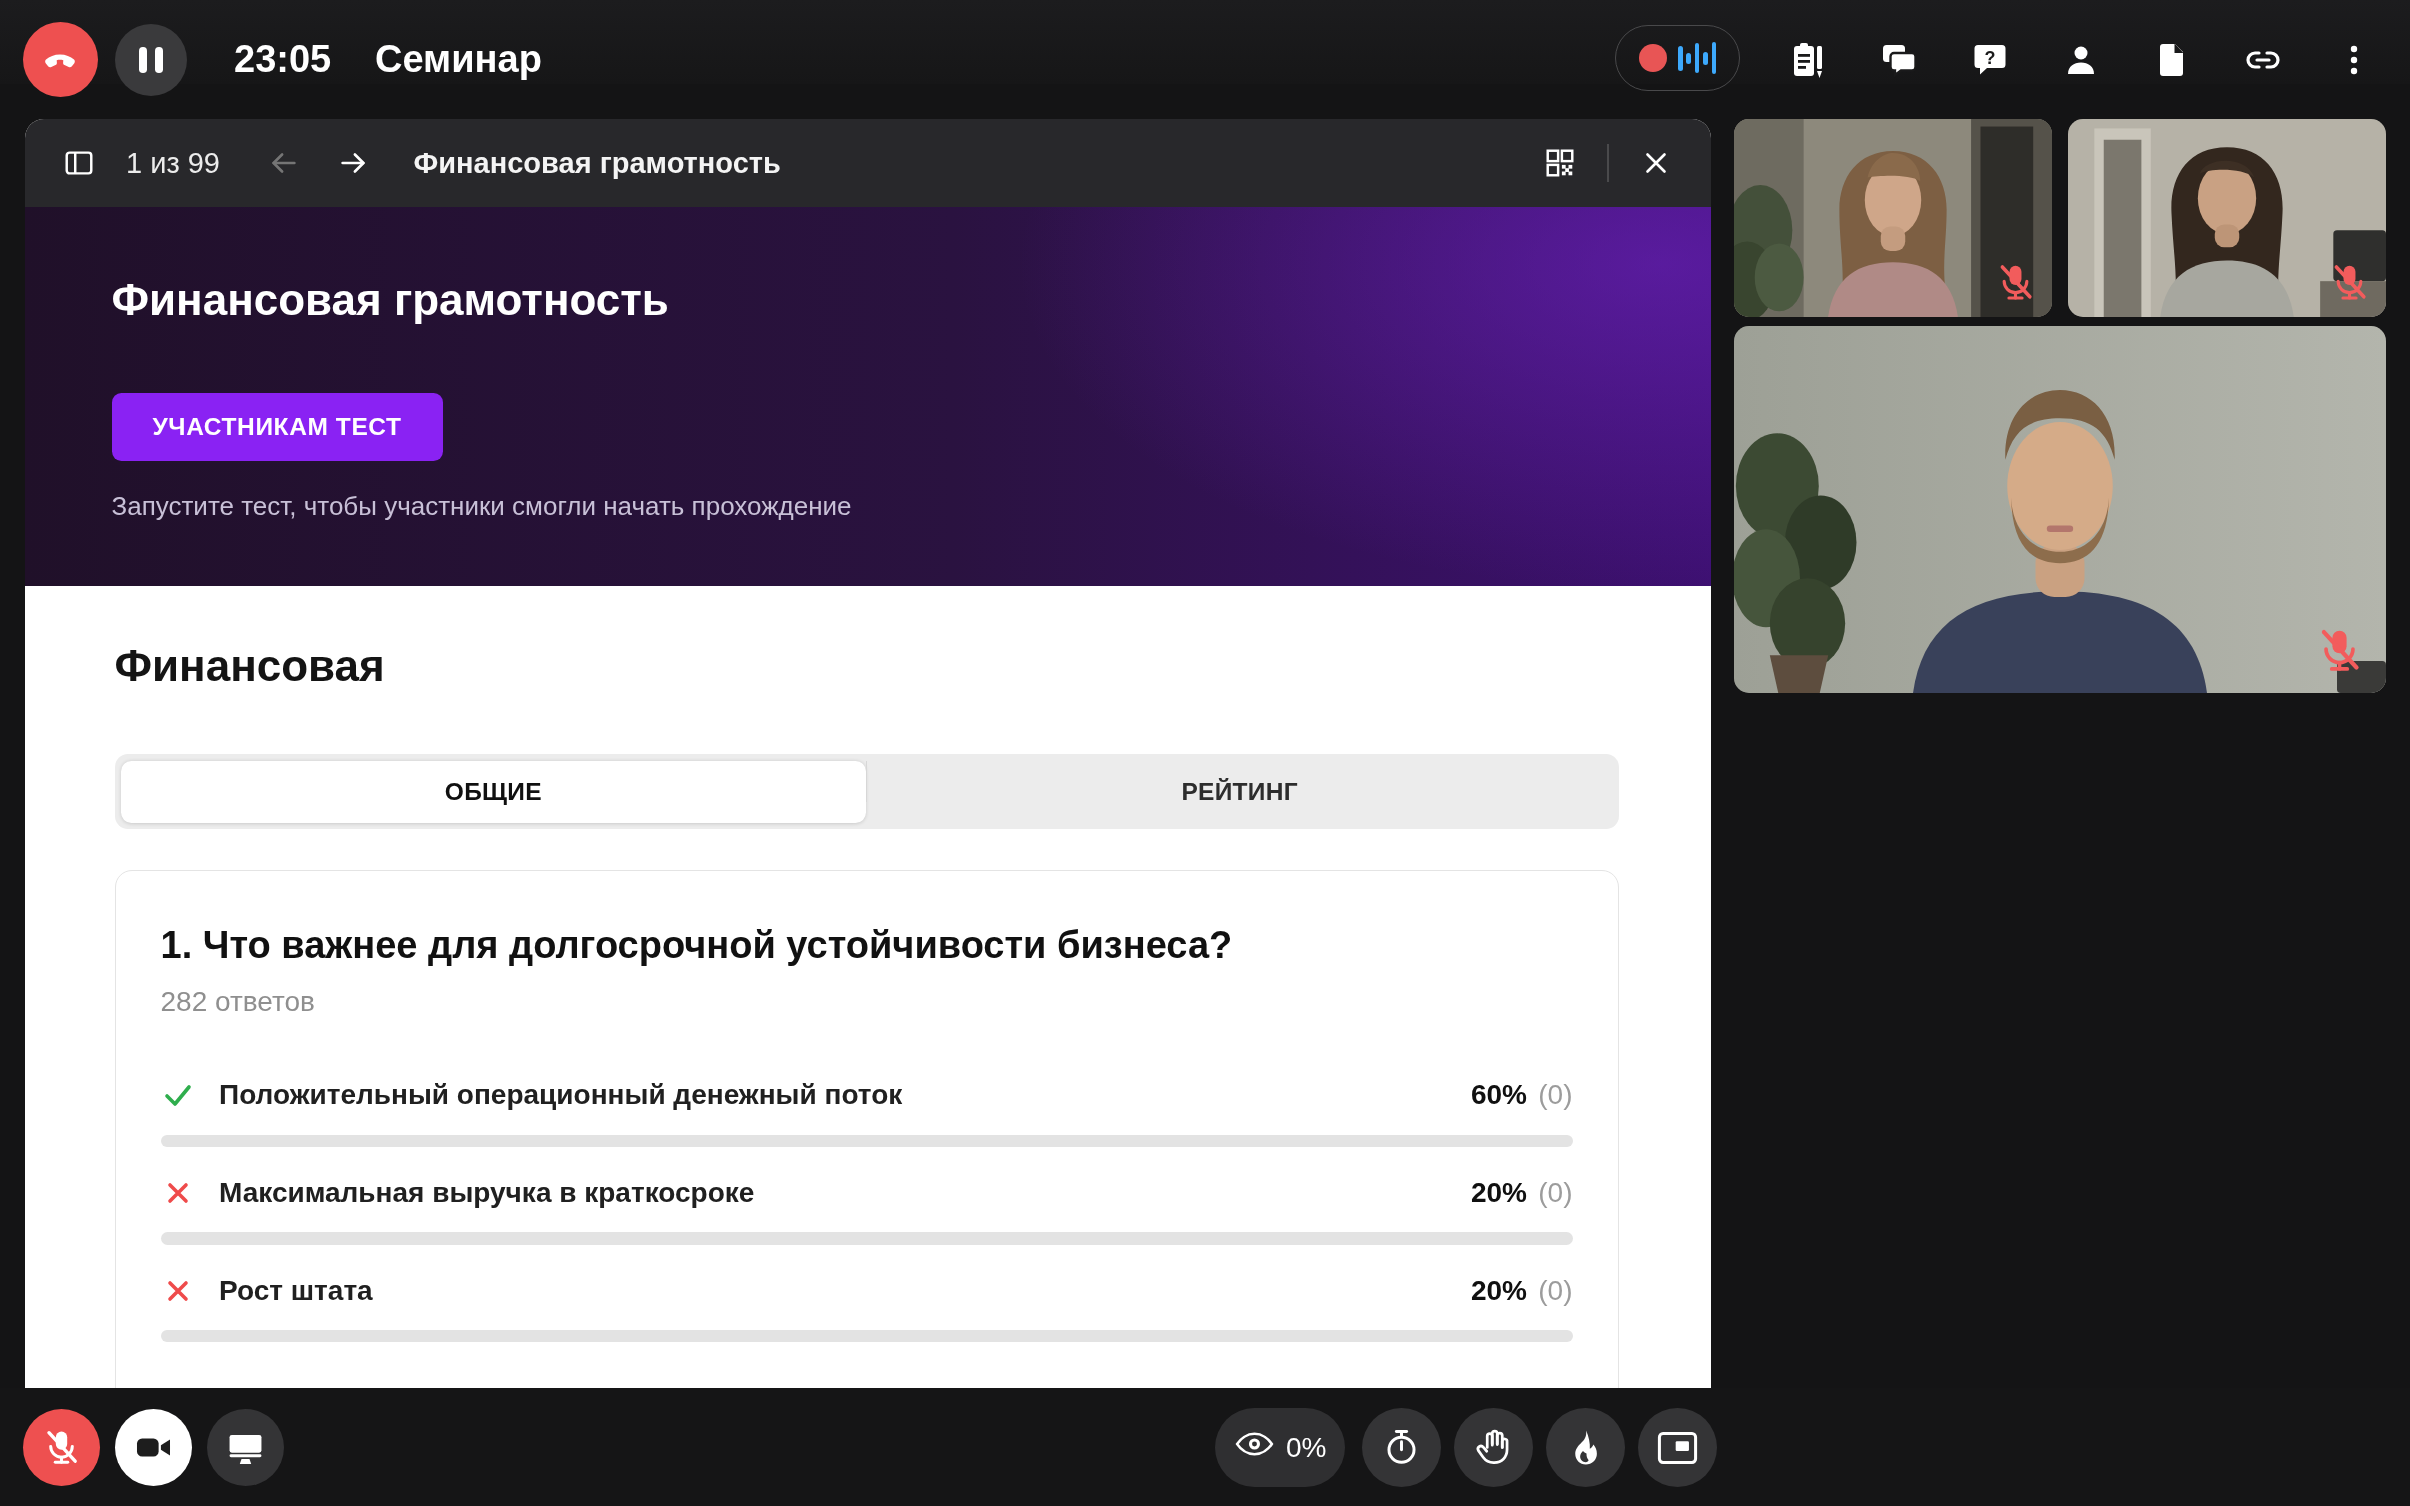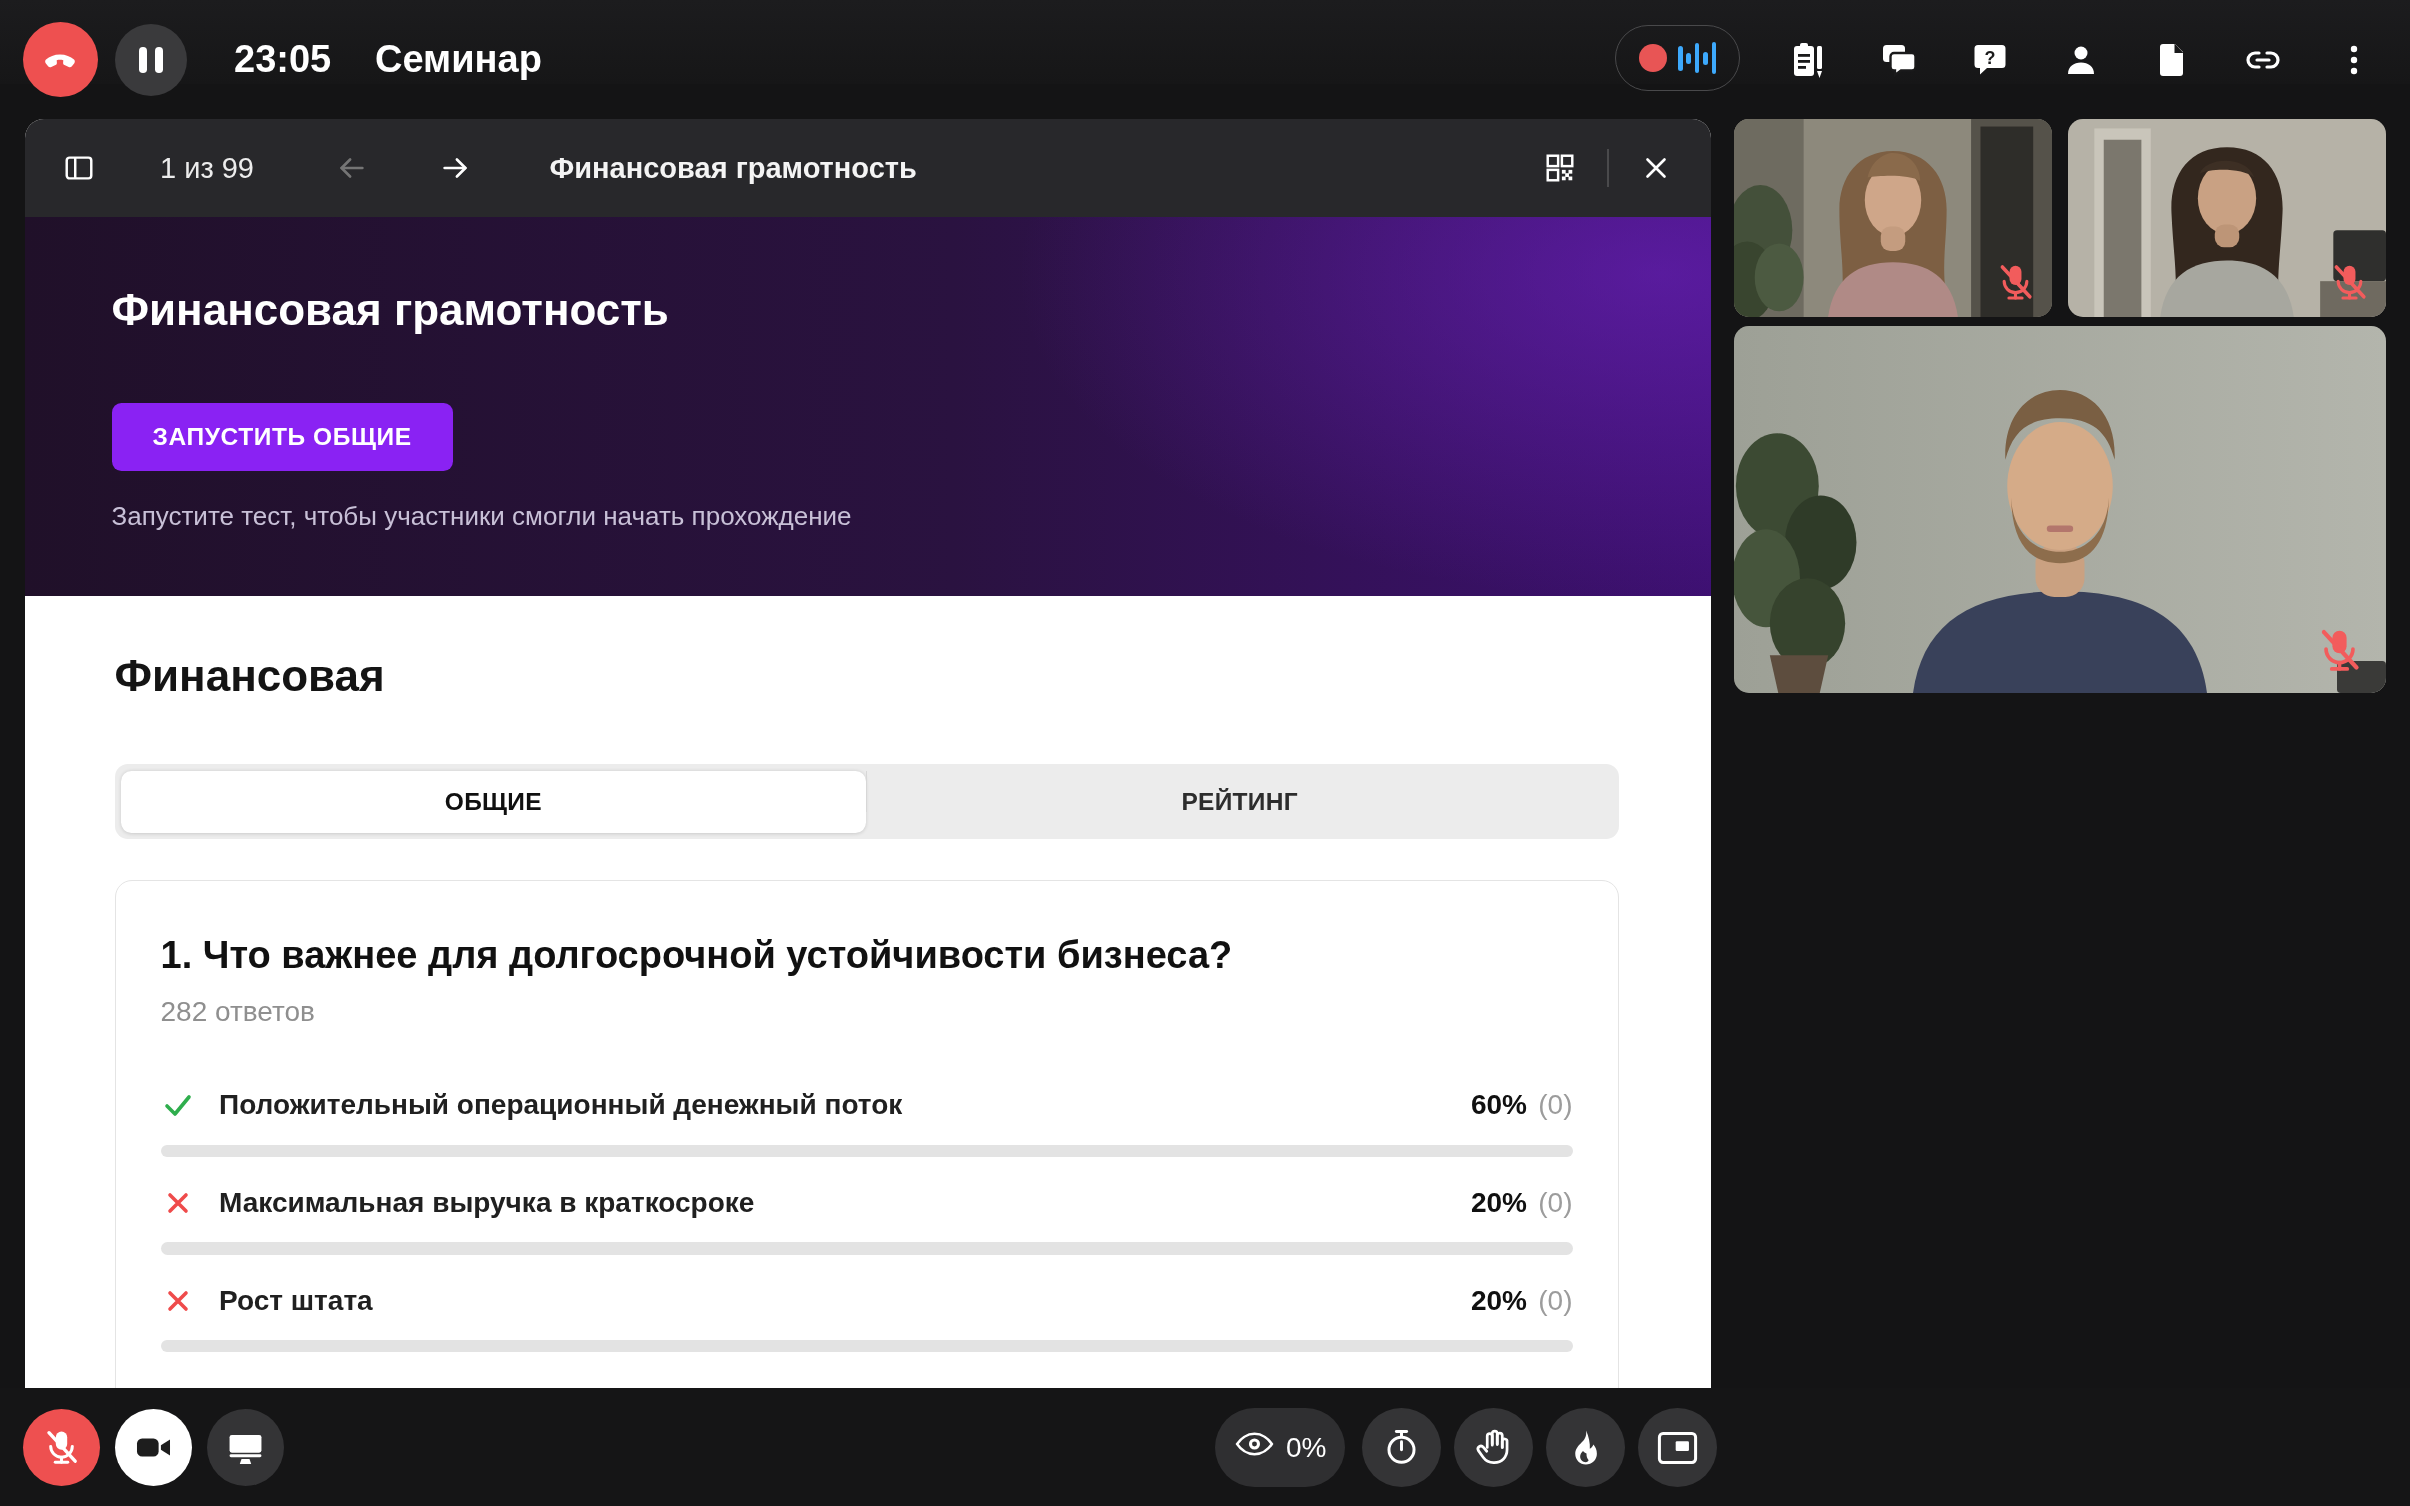--- a/index.html
+++ b/index.html
@@ -28,22 +28,22 @@
   .wave i { width:4.7px; border-radius:2.8px; background:#3da9fc; }
   .top-icons { position:absolute; right:30px; top:0; height:119px; display:flex;
     align-items:center; gap:36px; }
   .top-ico { width:55px; height:55px; background:none; border:none; cursor:pointer;
     display:flex; align-items:center; justify-content:center; }
   .top-ico svg { width:40px; height:40px; display:block; }
 
   
   .panel { position:absolute; left:24.5px; top:119px; width:1686px; height:1269px;
     background:#fff; border-radius:19px 19px 0 0; overflow:hidden; }
-  .panel-header { position:relative; height:98px; background:#28282b;
-    display:flex; align-items:center; padding:0 32px;gap:34px; }
+  .panel-header { position:relative; height:88px; background:#28282b;
+    display:flex; align-items:center; padding:0 32px; }
   .ph-ico { background:none; border:none; cursor:pointer; display:flex;
     align-items:center; justify-content:center; width:45px; height:45px; flex:0 0 auto; }
   .ph-ico svg { width:34px; height:34px; display:block; }
   .ph-pagination { color:#ececec; font-size:29px; margin-left:24.5px; }
   .ph-back { margin-left:41px; } .ph-fwd { margin-left:24.5px; }
   .ph-title { color:#f4f4f4; font-size:29px; font-weight:600; margin-left:38px; }
   .ph-right { margin-left:auto; display:flex; align-items:center; gap:24.5px; }
   .ph-divider { width:1.9px; height:38px; background:#4a4a4c; }
 
   .banner { position:relative; height:379px;
@@ -258,21 +258,21 @@
               <svg viewBox="0 0 36 36" stroke="#fff" stroke-width="2.8" stroke-linecap="round">
                 <path d="M9 9l18 18M27 9L9 27"></path>
               </svg>
             </span>
         </button>
       </div>
     </div>
 
     <section class="banner">
       <h1 class="banner-title">Финансовая грамотность</h1>
-      <button class="start-btn">ЗАПУСТИТЬ ОБЩИЕ</button>
+      <button class="start-btn">УЧАСТНИКАМ ТЕСТ</button>
       <p class="banner-sub">Запустите тест, чтобы участники смогли начать прохождение</p>
     </section>
 
     <section class="results">
       <h2 class="results-heading">Финансовая</h2>
 
       <div class="tabs">
         <button class="tab active">ОБЩИЕ</button>
         <span class="tab-divider"></span>
         <button class="tab">РЕЙТИНГ</button>

